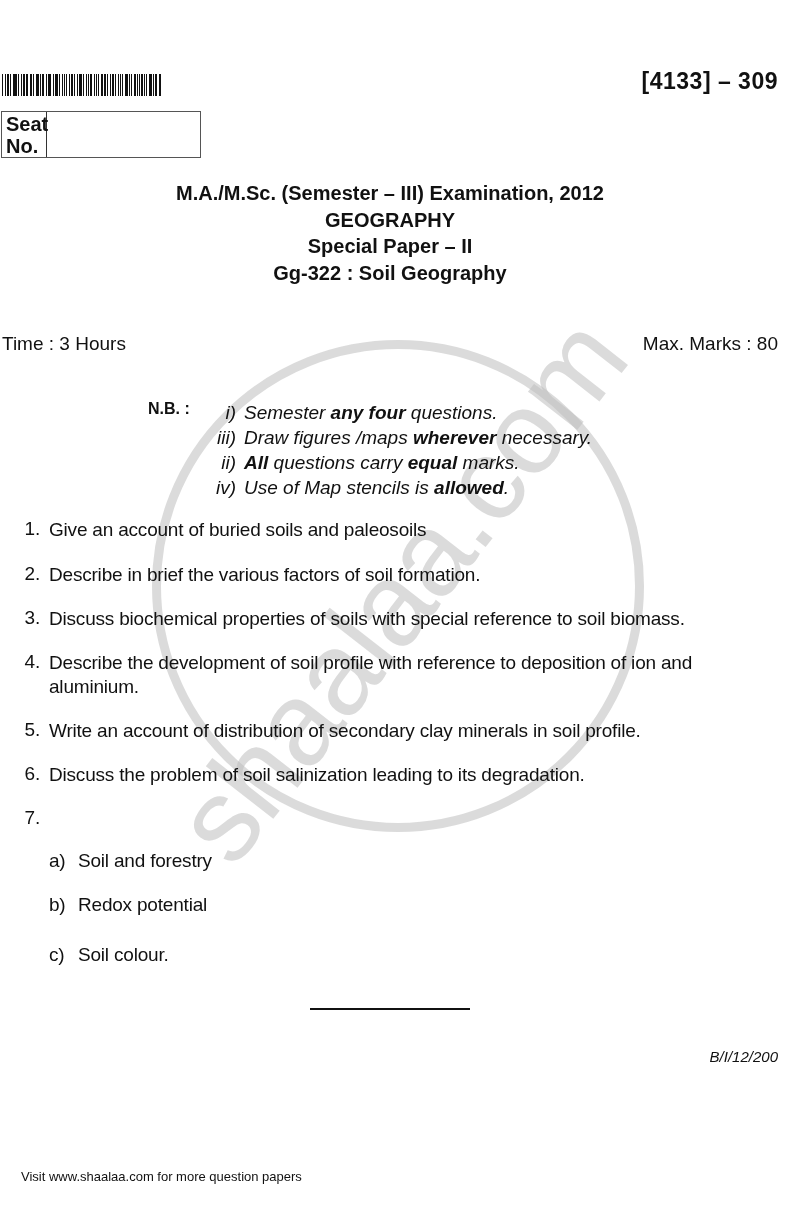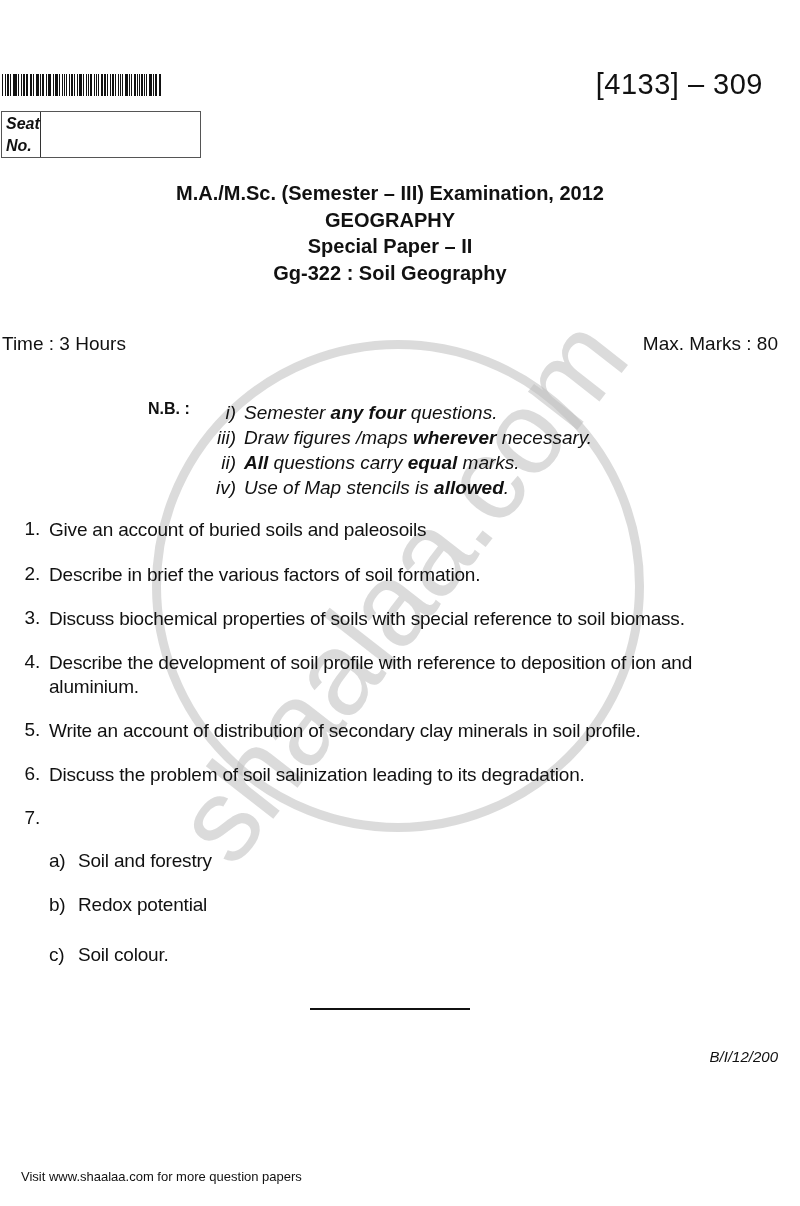--- a/index.html
+++ b/index.html
@@ -19,42 +19,41 @@
 
     
     .barcode {
       left: 2px; top: 74px;
       width: 160px; height: 22px;
       display: flex; align-items: stretch;
     }
     .barcode span { display: block; height: 100%; background: #111; }
 
     .paper-code {
-      right: 37px; top: 68px;
-      font-size: 29px; font-weight: normal;
+      right: 22px; top: 68px;
+      font-size: 23px; font-weight: bold;
       letter-spacing: 0.5px;
       white-space: nowrap;
     }
 
     
     .seat-box {
       left: 1px; top: 111px;
       width: 200px; height: 47px;
       border: 1.5px solid #555;
       display: flex;
       box-sizing: border-box;
     }
     .seat-label {
       width: 45px;
       border-right: 1.5px solid #333;
-      font-size: 16px; font-weight: bold;
+      font-size: 20px; font-weight: bold;
       line-height: 22px;
       padding: 1px 0 0 4px;
       box-sizing: border-box;
-      font-style: italic;
     }
     .seat-input { flex: 1; border: none; background: transparent; }
 
     
     .heading {
       left: 0; width: 780px; top: 180px;
       text-align: center;
       font-weight: bold;
       font-size: 20px;
       line-height: 26.5px;

